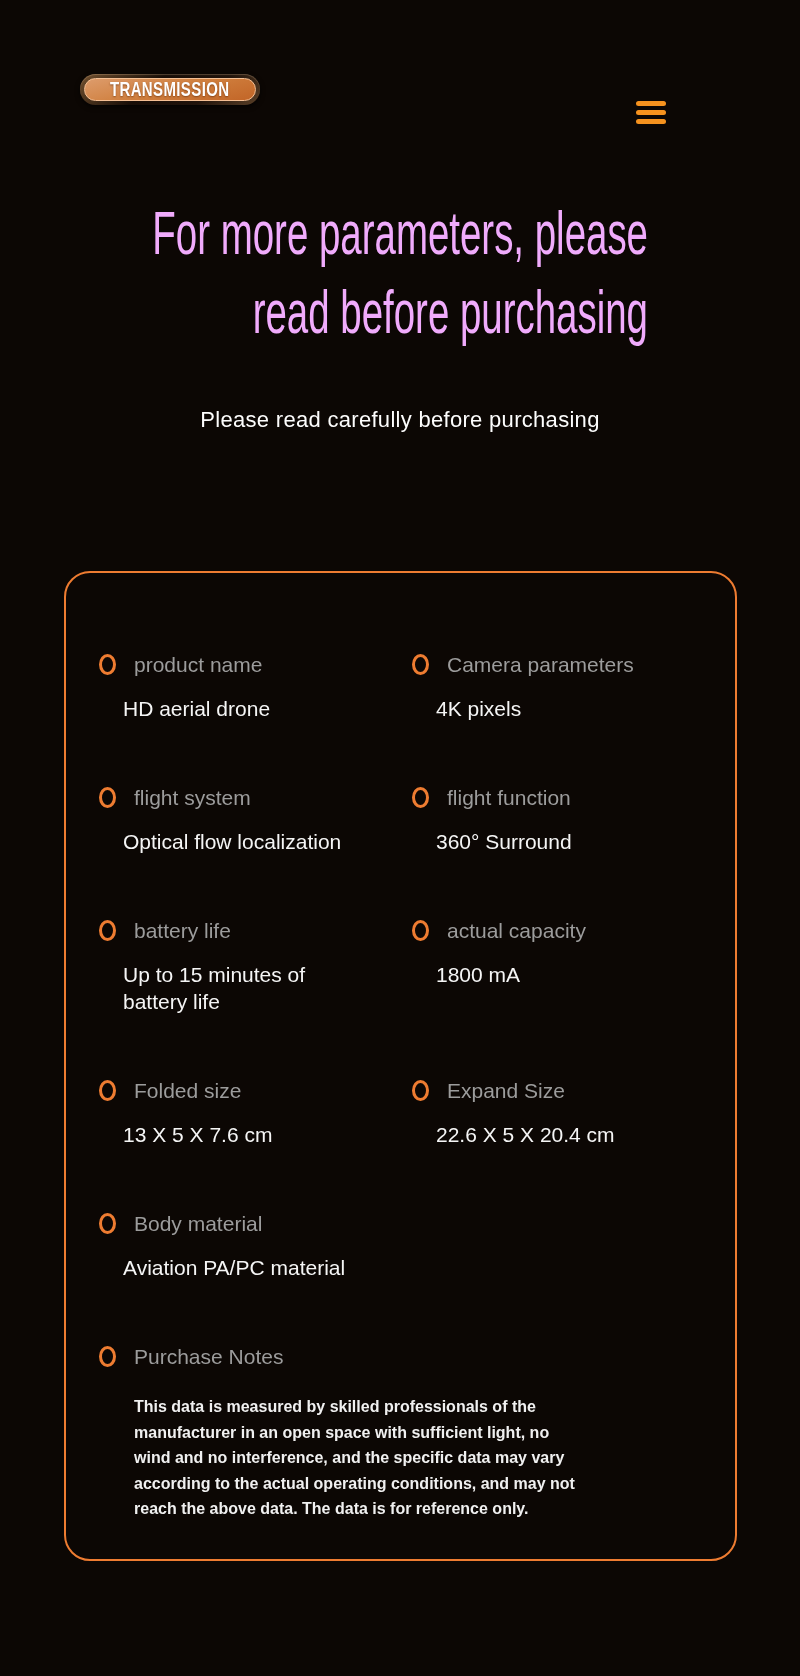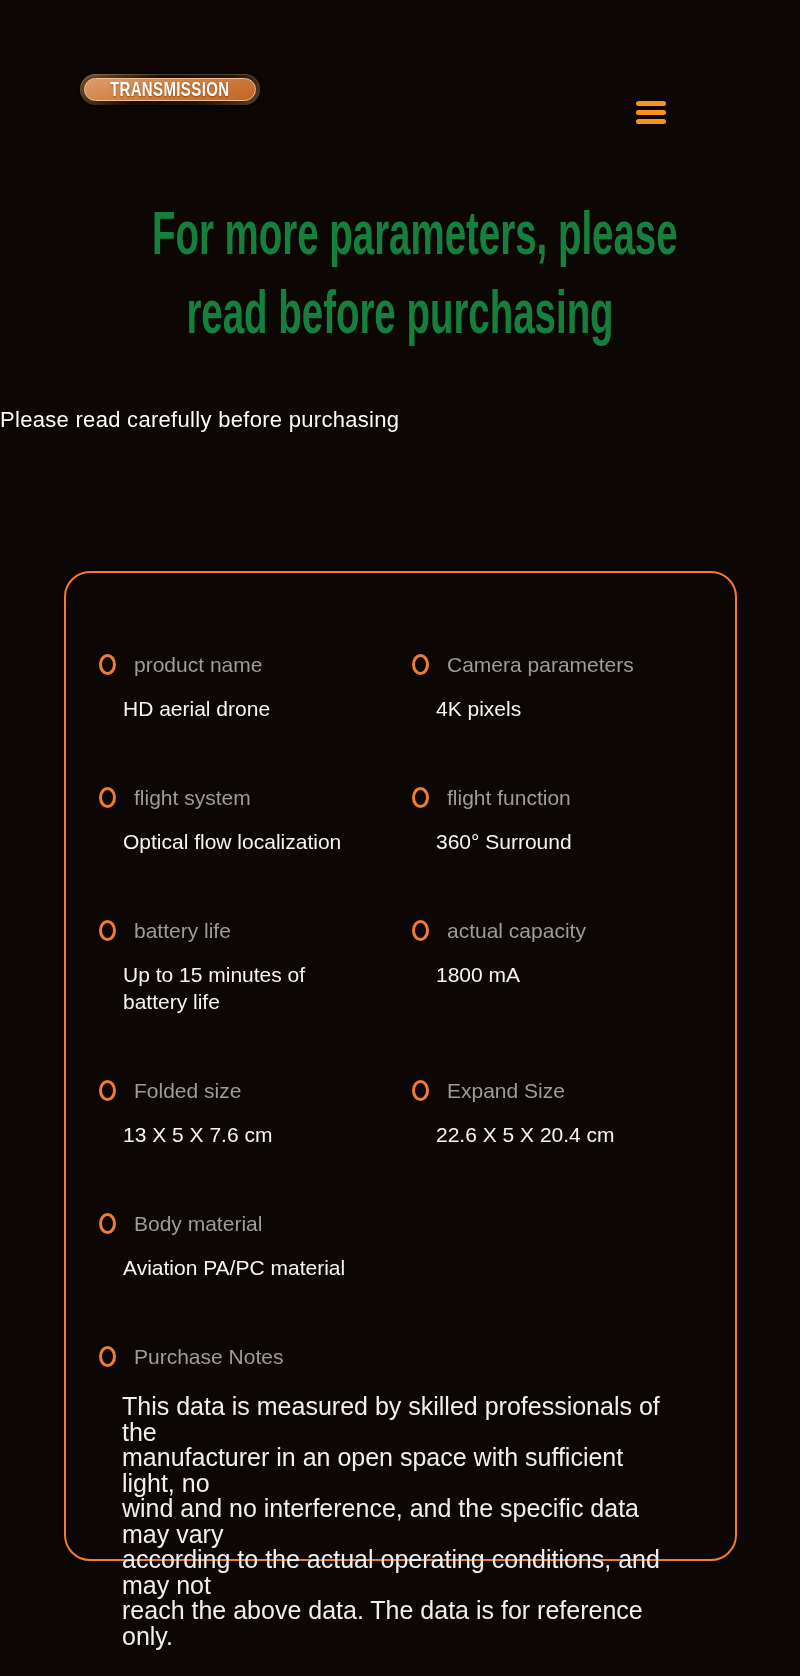--- a/index.html
+++ b/index.html
@@ -27,27 +27,27 @@
     display:inline-block;color:#ffffff;font-weight:bold;font-size:20px;
     letter-spacing:.5px;transform:scaleX(.75);white-space:nowrap;
     text-shadow:0 1px 2px rgba(90,40,10,.6);
   }
   .hamburger{
     position:absolute;right:134px;top:101px;width:30px;
     display:flex;flex-direction:column;gap:4px;cursor:pointer;
   }
   .hamburger .bar{width:30px;height:5px;border-radius:2.5px;background:#f6921e;}
   
-  .headline{margin:193px 0 0;text-align:center;font-weight:bold;color:#15803d;}
+  .headline{margin:193px 0 0;text-align:right;font-weight:normal;color:#f0abfc;}
   .headline .cond{
     display:block;font-size:62px;line-height:79px;white-space:nowrap;
     transform:scaleX(.62);transform-origin:50% 50%;letter-spacing:0px;
   }
   .subtitle{
-    margin:56px 0 0;font-size:22px;line-height:26px;
+    margin:56px 0 0;text-align:center;font-size:22px;line-height:26px;
     color:#fdfdfd;letter-spacing:.3px;font-weight:normal;
   }
   
   .panel{
     margin:138px 0 0 64px;width:673px;height:990px;box-sizing:border-box;
     border:2px solid #ee7c31;border-radius:26px;
     padding:78px 40px 16px 33px;
   }
   .grid{display:grid;grid-template-columns:313px 1fr;}
   .cell{margin-bottom:62px;}
@@ -55,22 +55,22 @@
   .ring{
     width:17px;height:21px;box-sizing:border-box;flex:none;
     border:3px solid #ee7c31;border-radius:50%;
   }
   .lbl{color:#9c9c9c;font-size:21px;line-height:27px;}
   .val{
     margin-left:24px;font-size:21px;line-height:27px;color:#f5f5f5;
     white-space:pre-line;
   }
   .notes-val{
-    margin-left:23px;margin-top:24px;font-size:25px;line-height:25.5px;
-    color:#f0f0f0;max-width:540px;white-space:pre-line;
+    margin-left:35px;margin-top:24px;font-size:16px;line-height:25.5px;
+    color:#f0f0f0;max-width:540px;white-space:pre-line;font-weight:bold;
   }
 </style>
 </head>
 <body>
 
 <div class="badge">
   <div class="badge-inner">
     <span class="badge-label">TRANSMISSION</span>
   </div>
 </div>

